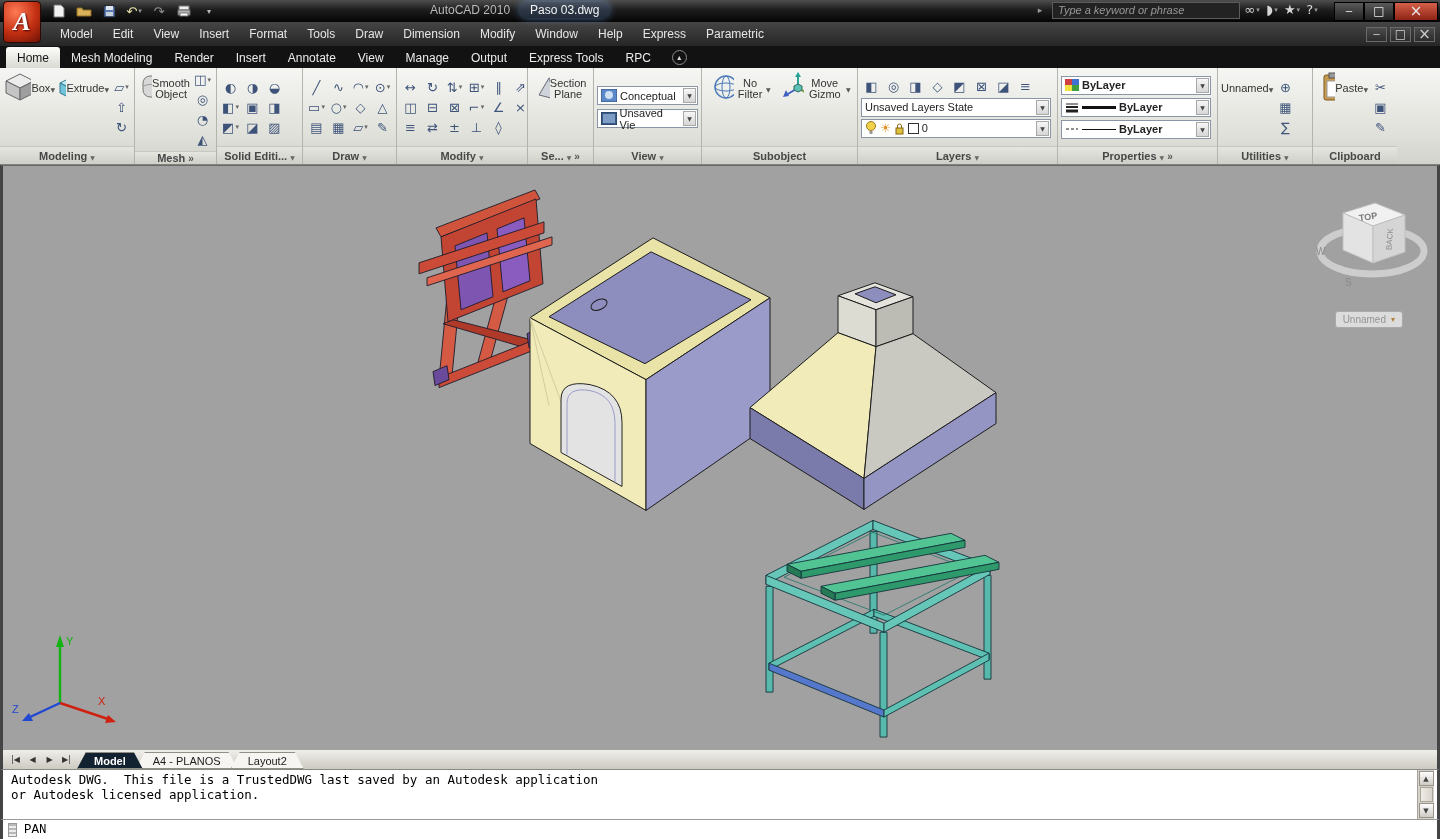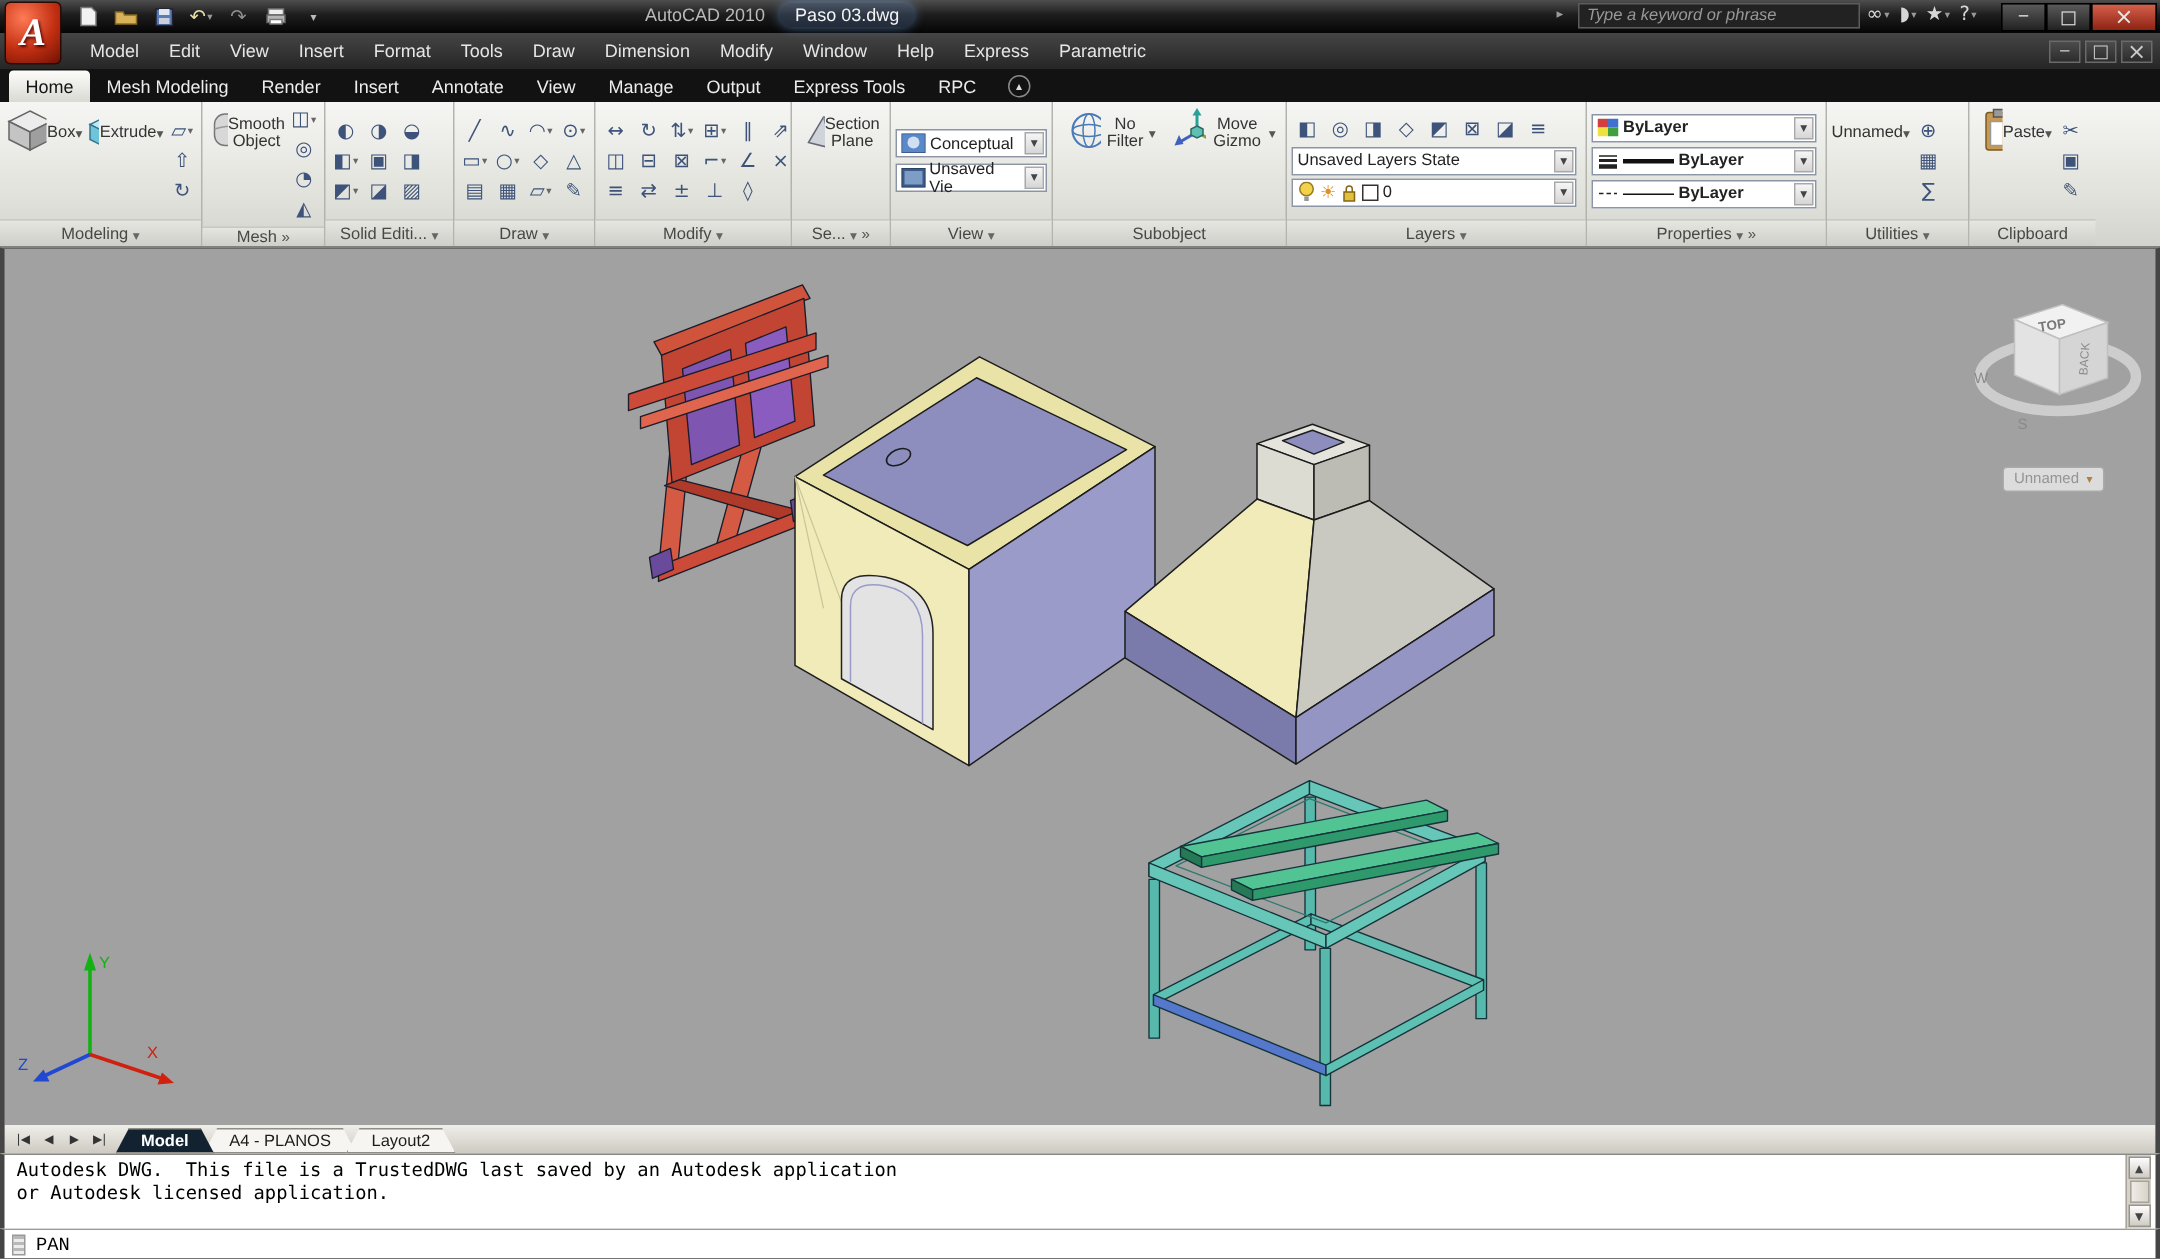--- a/index.html
+++ b/index.html
@@ -45,21 +45,21 @@
   .rtab{padding:4px 11px 3px;font-size:12px;color:#ececec;cursor:default;}
   .rtab.active{background:linear-gradient(#fcfcfa,#dadad4);color:#141414;border-radius:3px 3px 0 0;}
   .ribbon-min{width:15px;height:15px;border:1px solid #8a8a8a;border-radius:50%;color:#ddd;display:flex;align-items:center;justify-content:center;margin:0 0 3px 10px;}
   .ribbon-min::before{content:"▴";font-size:8px;font-family:"DejaVu Sans",sans-serif;}
 
   
   .ribbon{height:97px;background:linear-gradient(#f5f5f3,#e2e2dc 65%,#d3d3cd);display:flex;border-bottom:1px solid #82827c;}
   .panel{height:100%;border-right:1px solid #b4b4ae;display:flex;flex-direction:column;flex:none;}
   .panel-body{flex:1;display:flex;padding:2px 3px;gap:2px;align-items:flex-start;}
   .panel-label{height:18px;font-size:11px;color:#474747;display:flex;align-items:center;justify-content:center;gap:3px;
-               border-top:1px solid #c8c8c2;background:linear-gradient(#e6e6e0,#cfcfc9);}
+               border-top:1px solid #c8c8c2;background:linear-gradient(#e6e6e0,#cfcfc9);font-weight:bold;}
   .pld::before{content:"▼";font-size:6px;color:#666;font-family:"DejaVu Sans",sans-serif;}
   .pexp::before{content:"»";font-size:10px;color:#555;}
   .bigbtn{width:52px;display:flex;flex-direction:row;align-items:center;padding-top:2px;cursor:default;}
   .blabel{font-size:11px;line-height:11px;color:#333;text-align:center;margin-top:3px;}
   .bdd::before{content:"▼";font-size:6px;color:#555;font-family:"DejaVu Sans",sans-serif;}
   .icol{display:flex;flex-direction:column;gap:1px;justify-content:center;height:100%;}
   .igrid{display:flex;flex-direction:column;gap:1px;justify-content:center;height:100%;}
   .irow{display:flex;gap:1px;}
   .sico{width:21px;height:19px;display:flex;align-items:center;justify-content:center;font-size:13px;color:#3d5379;
         font-family:"DejaVu Sans",sans-serif;cursor:default;}

